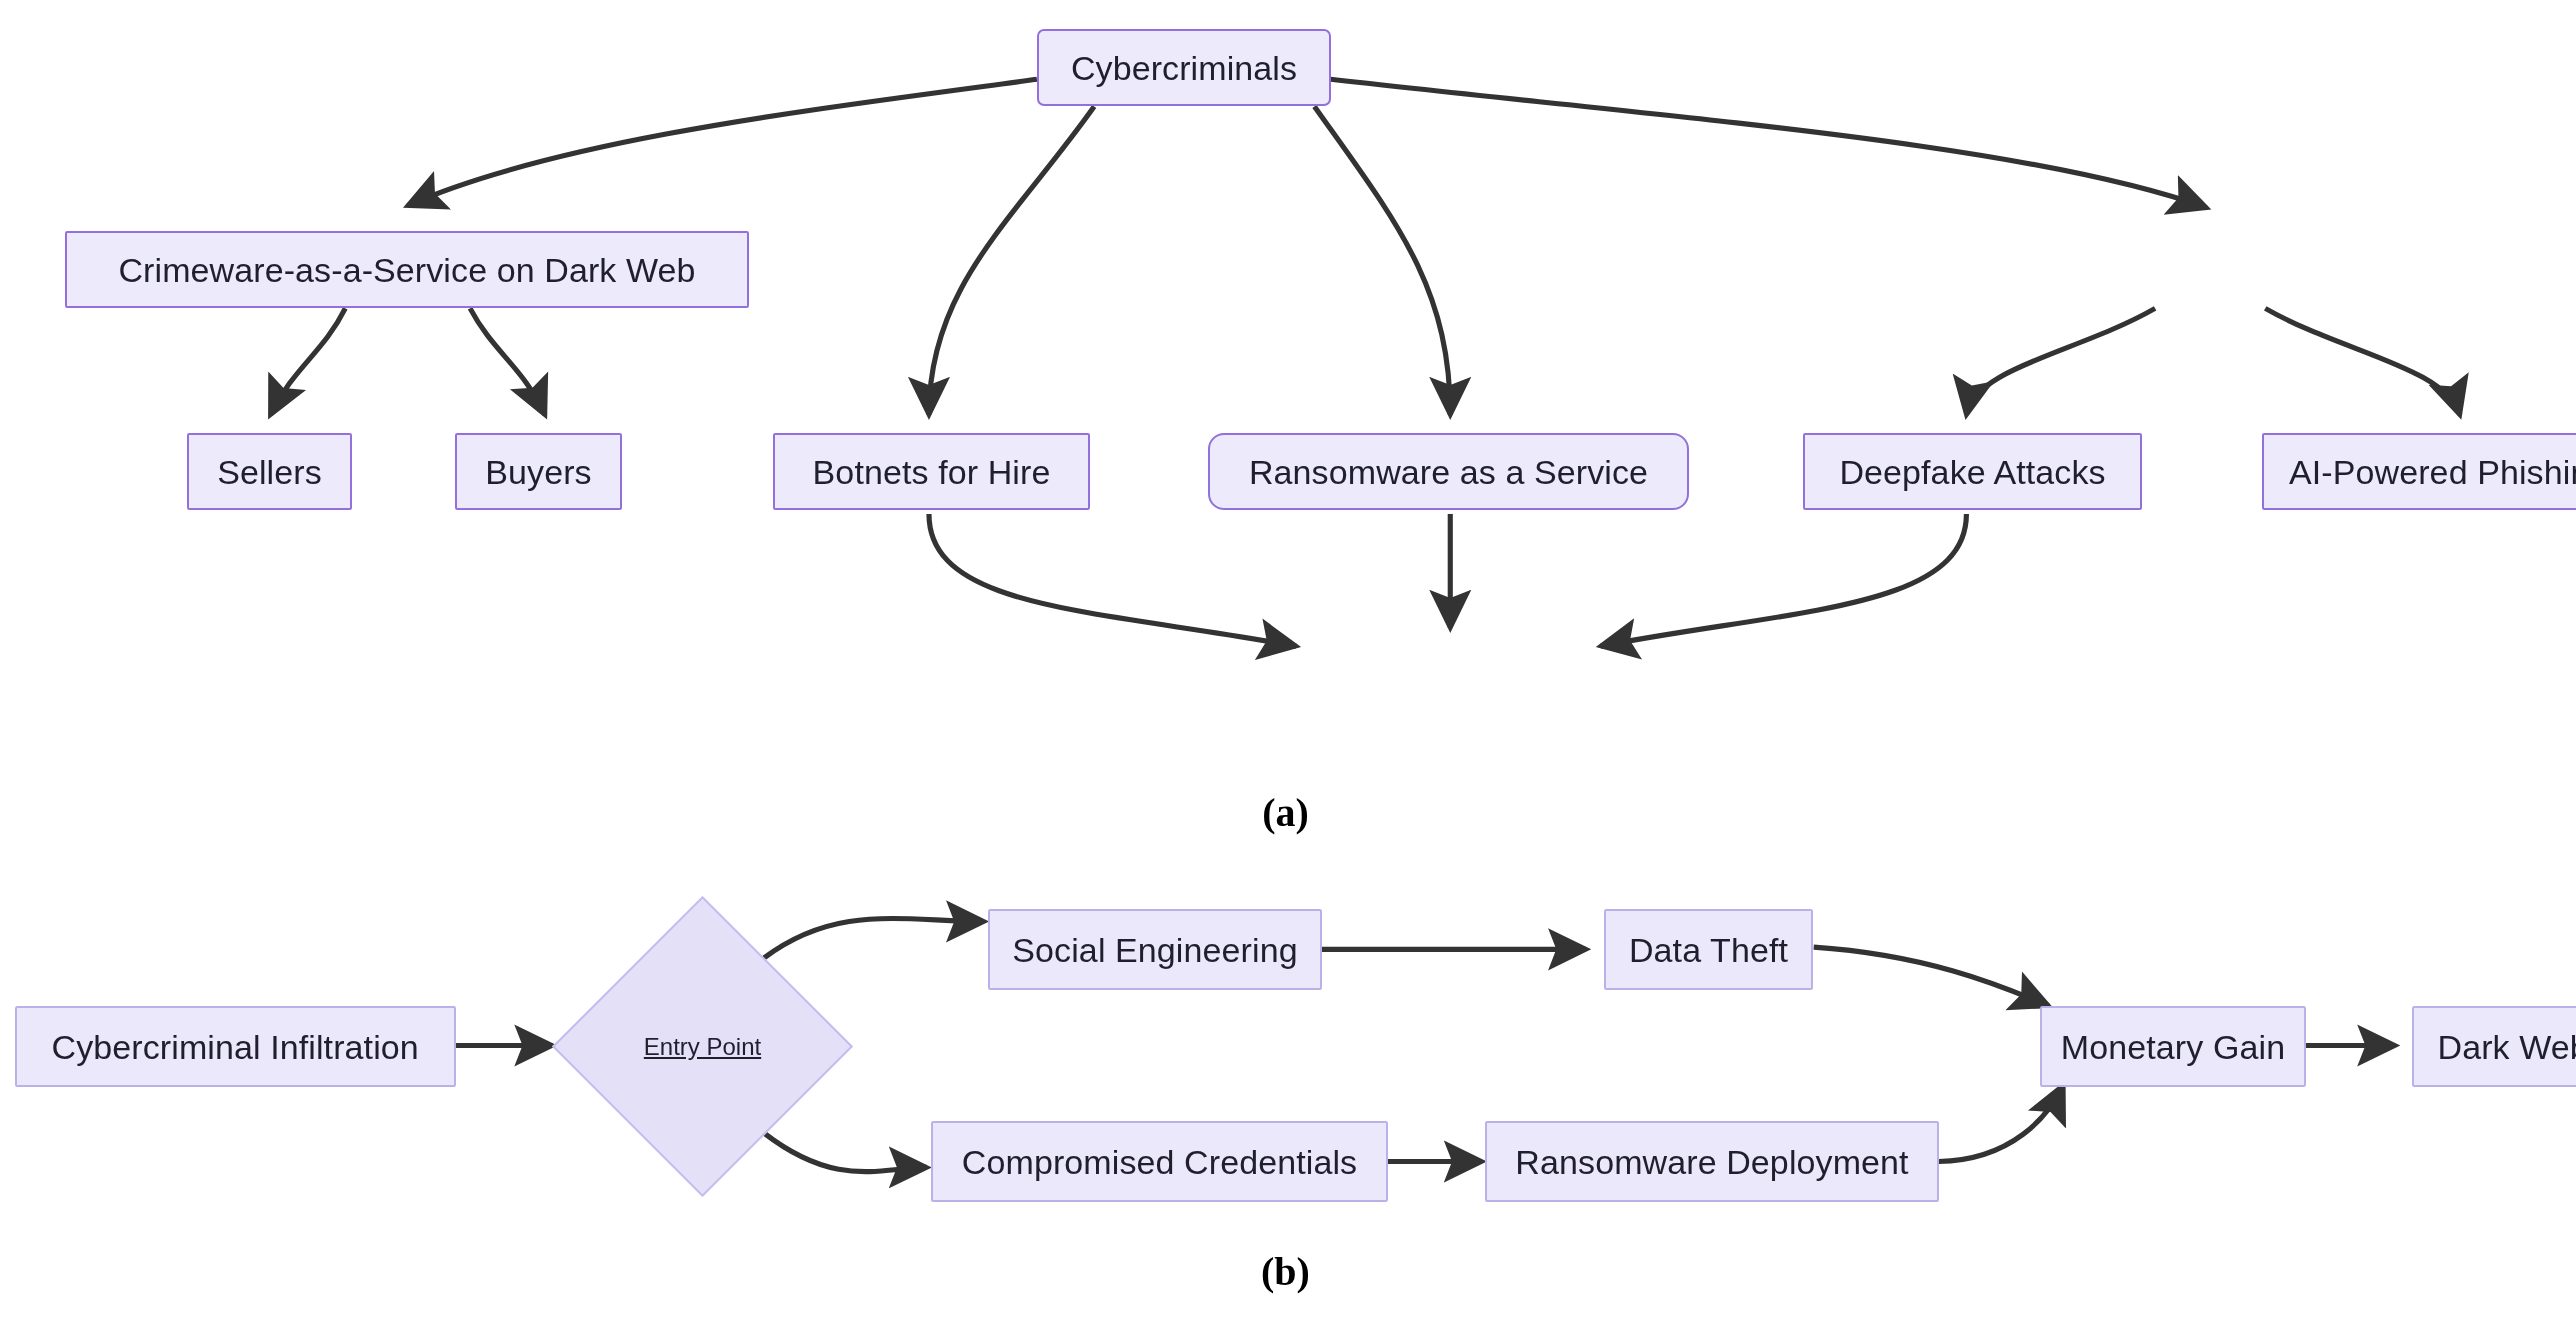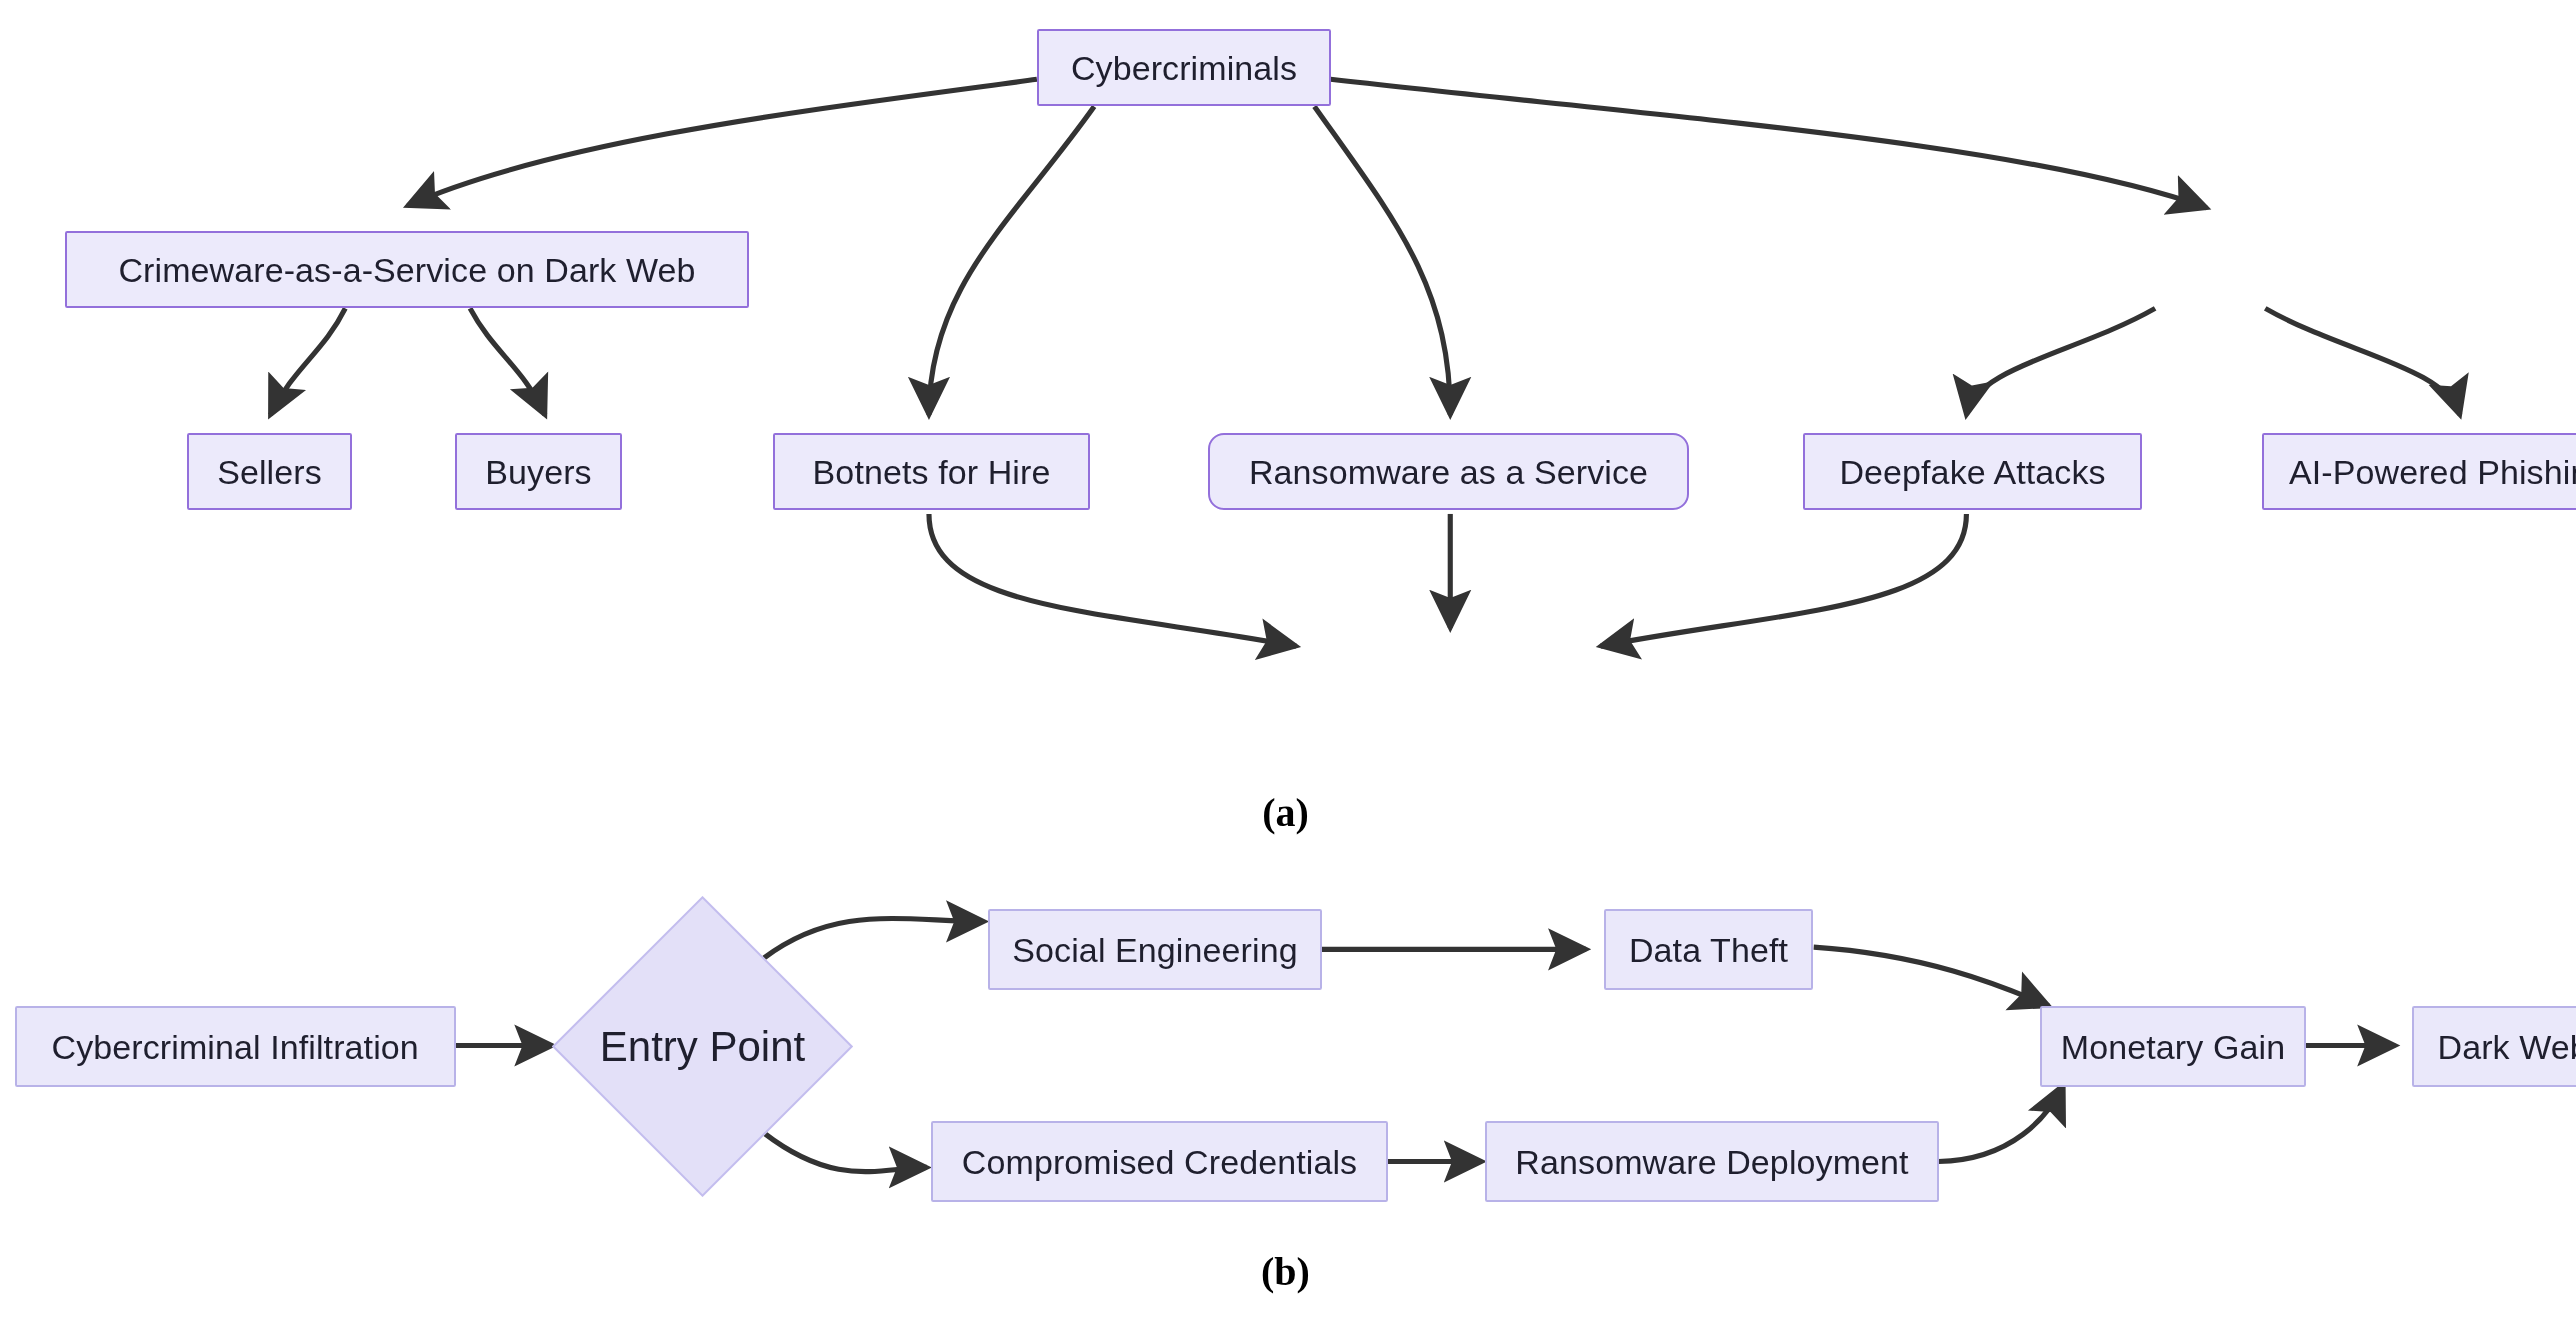--- a/index.html
+++ b/index.html
@@ -25,21 +25,21 @@
     line-height:1;
     white-space:nowrap;
     letter-spacing:0.1px;
   }
   .node.soft{ border:2.2px solid #b8b2e8; background:#EAE8FA; }
 
   
   .diamond{
     position:absolute;
     display:flex;align-items:center;justify-content:center;
-    color:#1f1f2e;font-size:42px;white-space:nowrap;
+    color:#1f1f2e;font-size:24px;white-space:nowrap;text-decoration:underline;
   }
   .diamond .shape{
     position:absolute;left:0;top:0;width:100%;height:100%;
     background:#E3E0F8;
     border:2.2px solid #c3bdee;
     transform:rotate(45deg);
     box-sizing:border-box;
   }
   .diamond .dlabel{position:relative;z-index:2;}
 
@@ -85,21 +85,21 @@
       <path d="M1040,1305 C1140,1230 1230,1255 1340,1255"></path>
       <path d="M1040,1543 C1140,1620 1200,1590 1262,1590"></path>
       <path d="M1800,1293 L2160,1293"></path>
       <path d="M1890,1582 L2018,1582"></path>
       <path d="M2470,1290 C2620,1300 2720,1340 2790,1370"></path>
       <path d="M2640,1582 C2740,1580 2790,1520 2810,1478"></path>
       <path d="M3140,1424 L3262,1424"></path>
     </g>
   </svg>
 
-  <div class="node" style="left:1037px;top:29px;width:294px;height:77px;">Cybercriminals</div>
+  <div class="node" style="left:1037px;top:29px;width:294px;height:77px;border-radius:7px;">Cybercriminals</div>
 
   <div class="node" style="left:65px;top:231px;width:684px;height:77px;">Crimeware-as-a-Service on Dark Web</div>
 
 
   <div class="node" style="left:187px;top:433px;width:165px;height:77px;">Sellers</div>
 
   <div class="node" style="left:455px;top:433px;width:167px;height:77px;">Buyers</div>
 
   <div class="node" style="left:773px;top:433px;width:317px;height:77px;">Botnets for Hire</div>
 

